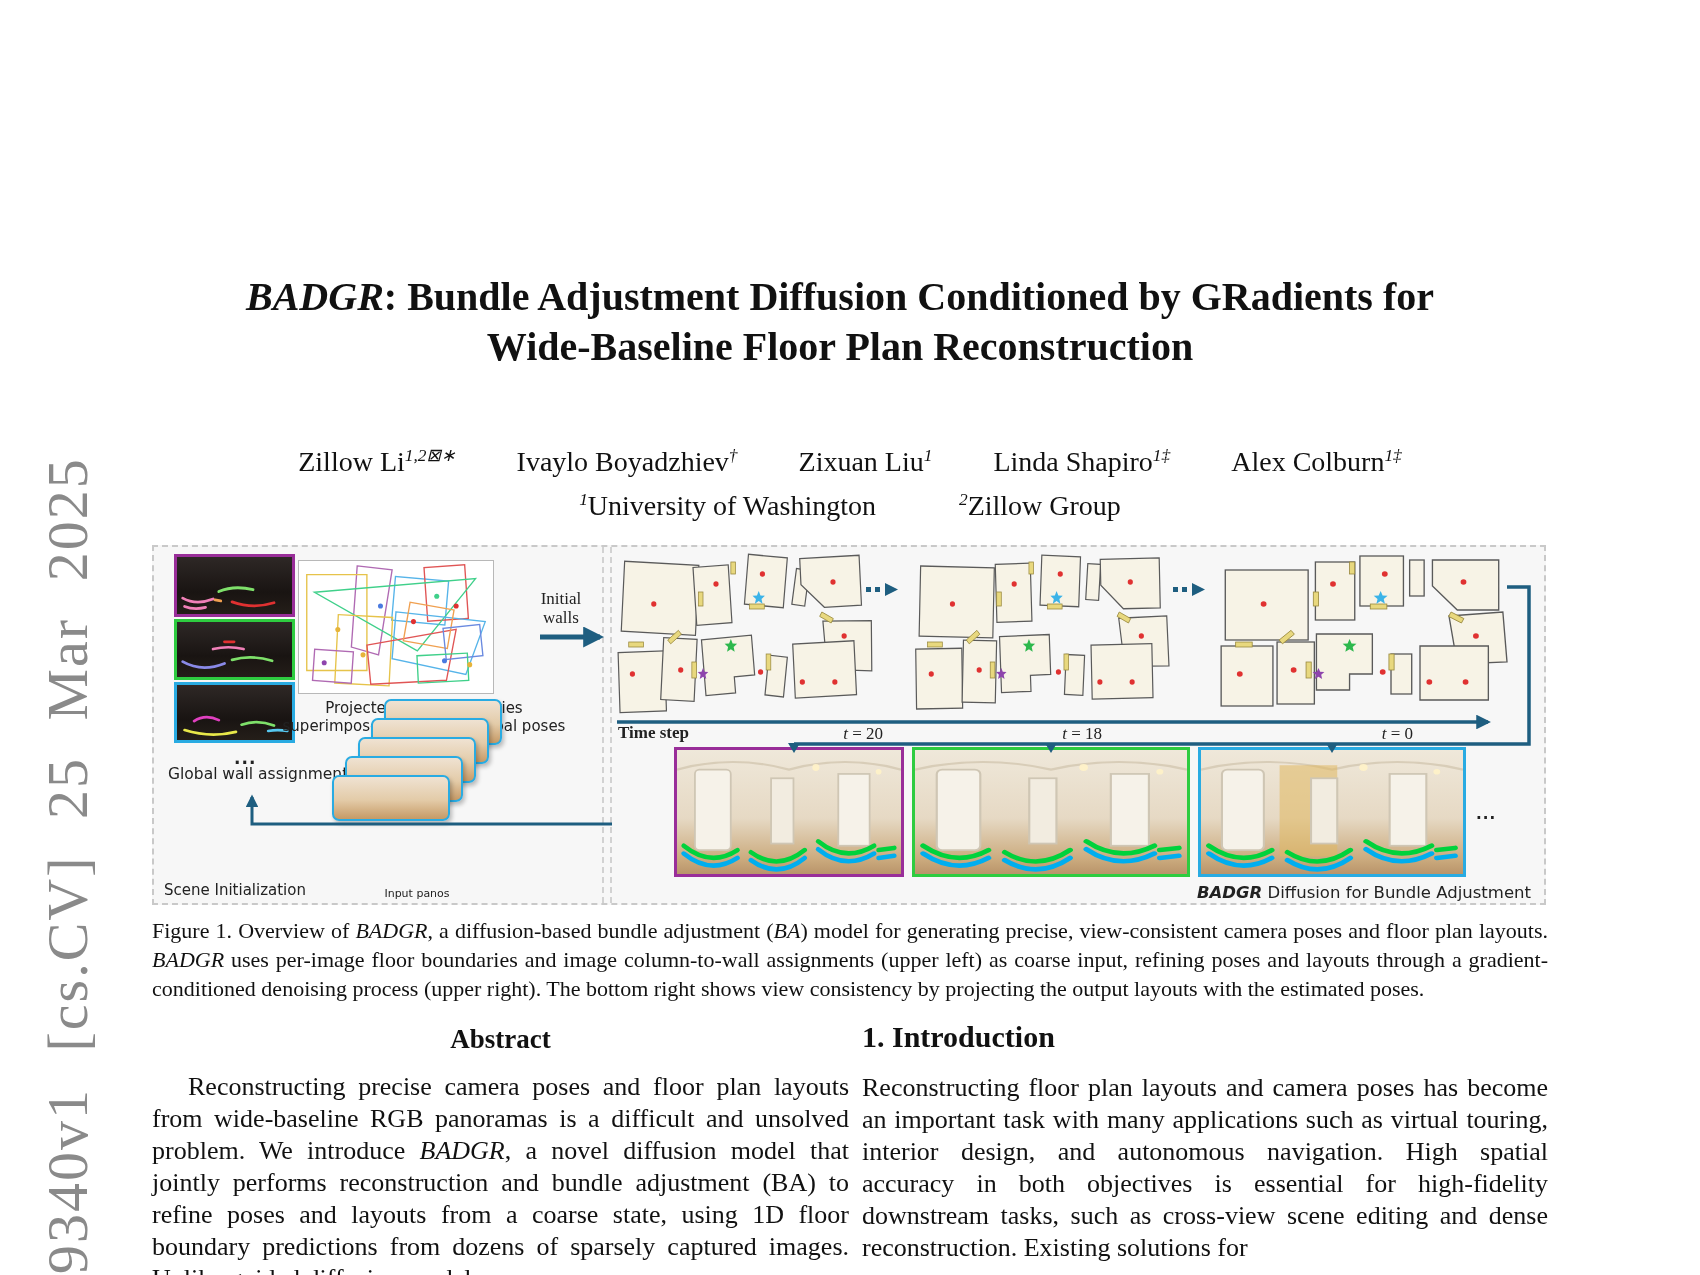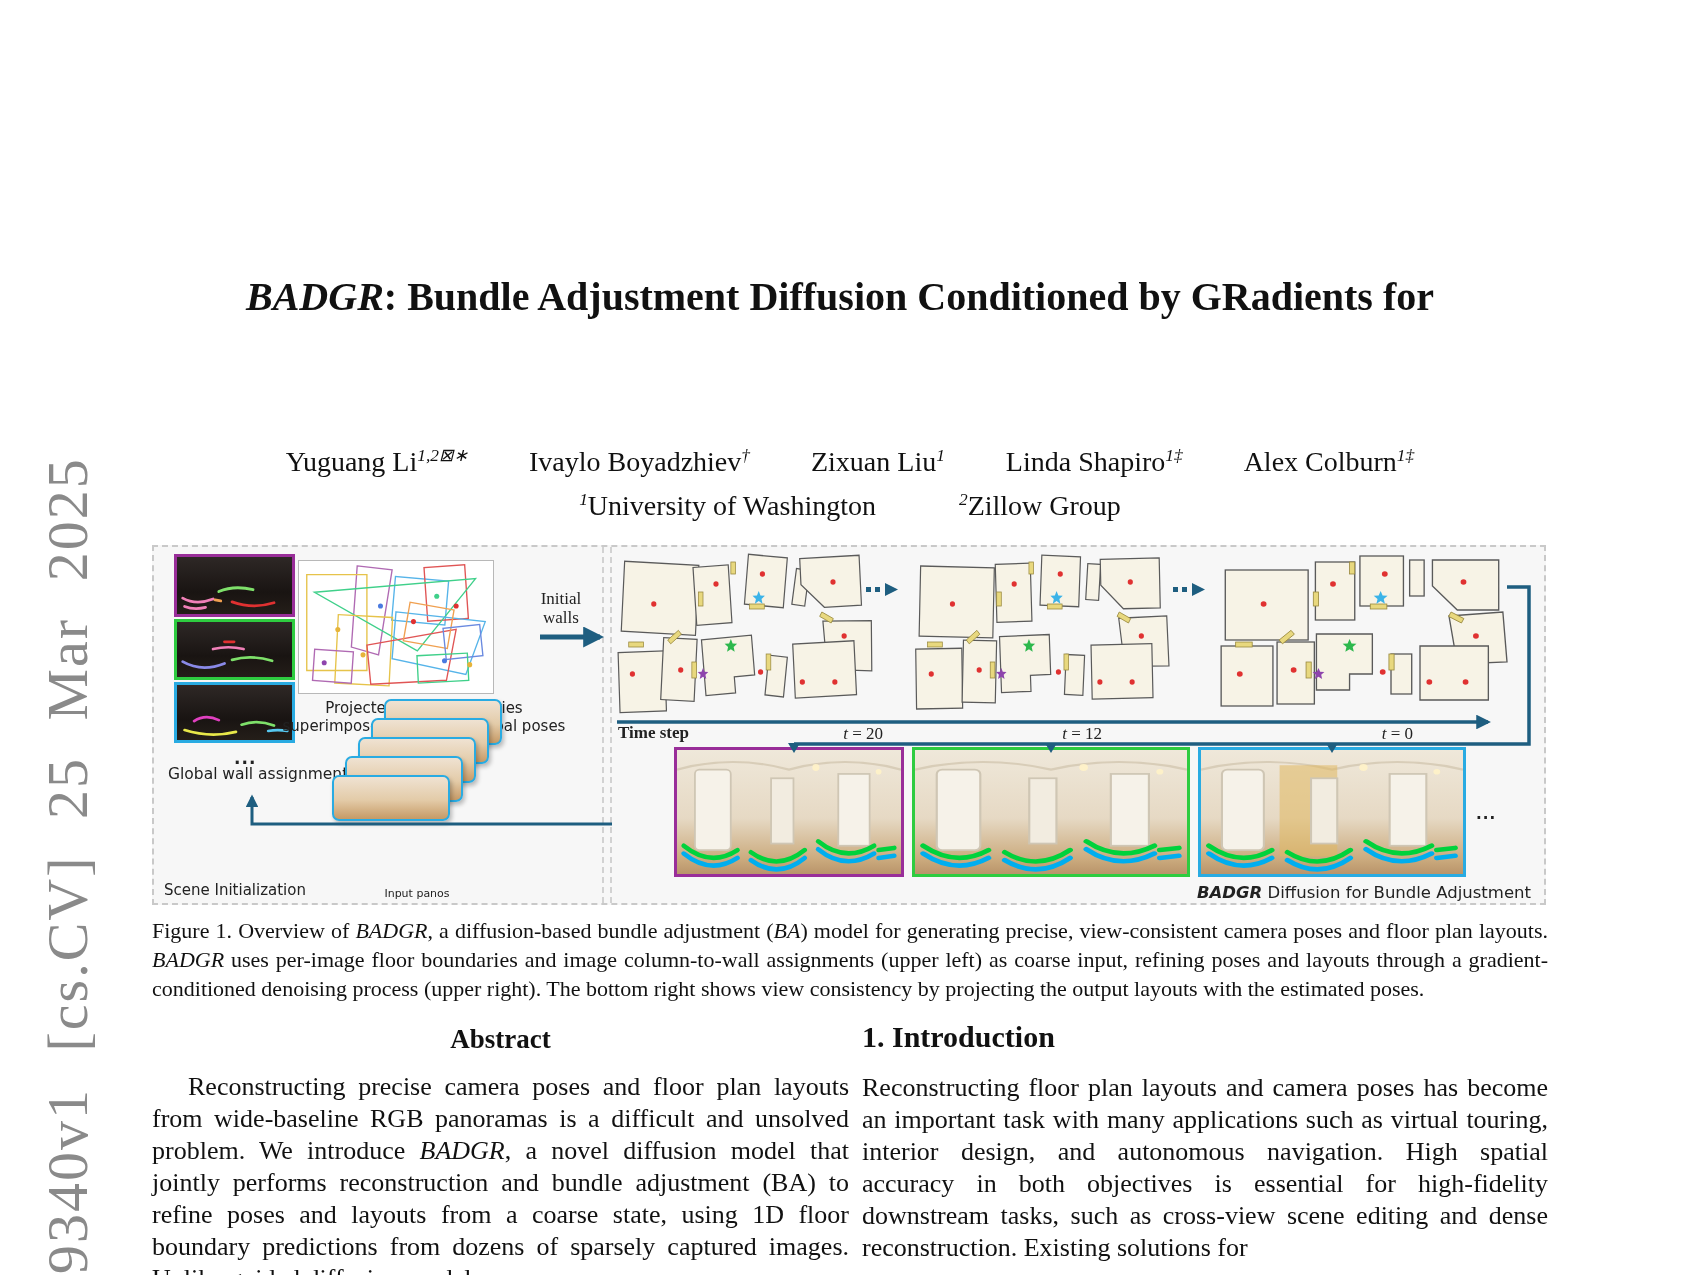--- a/index.html
+++ b/index.html
@@ -86,24 +86,25 @@
   .indent { text-indent:36px; }
   .body-par .it { font-style:italic; }
 </style>
 </head>
 <body>
 
 <div class="arxiv-vert">19340v1 [cs.CV] 25 Mar 2025</div>
 
 <div class="title-block">
   <div><span class="it">BADGR</span><span>: Bundle Adjustment Diffusion Conditioned by GRadients for</span></div>
+  <div>Wide-Baseline Floor Plan Reconstruction</div>
 </div>
 
 <div class="authors-row">
-  <span class="author"><span>Yuguang Li</span><sup>1,2⊠∗</sup></span>
+  <span class="author"><span>Zillow Li</span><sup>1,2⊠∗</sup></span>
   <span class="author"><span>Ivaylo Boyadzhiev</span><sup>†</sup></span>
   <span class="author"><span>Zixuan Liu</span><sup>1</sup></span>
   <span class="author"><span>Linda Shapiro</span><sup>1‡</sup></span>
   <span class="author"><span>Alex Colburn</span><sup>1‡</sup></span>
 </div>
 
 <div class="affil-row">
   <span class="affil"><sup>1</sup><span>University of Washington</span></span>
   <span class="affil"><sup>2</sup><span>Zillow Group</span></span>
 </div>
@@ -293,21 +294,21 @@
         <circle cx="205" cy="128" r="2.8" fill="#e03131"></circle>
         <circle cx="240" cy="128" r="2.8" fill="#e03131"></circle>
         <polygon points="158.0,37.0 159.9,41.5 164.7,41.8 161.0,45.0 162.1,49.7 158.0,47.1 153.9,49.7 155.0,45.0 151.3,41.8 156.1,41.5" fill="#3bb3e8"></polygon>
         <polygon points="128.0,85.0 129.9,89.5 134.7,89.8 131.0,93.0 132.1,97.7 128.0,95.2 123.9,97.7 125.0,93.0 121.3,89.8 126.1,89.5" fill="#2db84d"></polygon>
         <polygon points="98.0,114.0 99.6,117.8 103.7,118.1 100.6,120.8 101.5,124.9 98.0,122.7 94.5,124.9 95.4,120.8 92.3,118.1 96.4,117.8" fill="#8e44ad"></polygon>
       </svg>
     </div>
 
   <div class="fig-abs fig-label serif-lbl lbl-timestep">Time step</div>
   <div class="fig-abs fig-label serif-lbl t-label" style="left:639px;"><span class="tvar">t</span><span> = 20</span></div>
-  <div class="fig-abs fig-label serif-lbl t-label" style="left:858px;"><span class="tvar">t</span><span> = 12</span></div>
+  <div class="fig-abs fig-label serif-lbl t-label" style="left:858px;"><span class="tvar">t</span><span> = 18</span></div>
   <div class="fig-abs fig-label serif-lbl t-label" style="left:1169px;"><span class="tvar">t</span><span> = 0</span></div>
 
   <div class="out-pano op-b1" style="left:520px;width:230px;">
       <svg id="op1" viewBox="0 0 100 57" preserveAspectRatio="none">
         <path d="M0,9 Q25,2 50,9 Q75,2 100,9" stroke="#d8cdb8" stroke-width="1" fill="none"></path>
         <rect x="8" y="9" width="16" height="37" rx="2" fill="#f6f2e9" stroke="#cfc6b4" stroke-width="0.8"></rect>
         <rect x="42" y="13" width="10" height="30" fill="#f2ece0" stroke="#cfc6b4" stroke-width="0.8"></rect>
         <rect x="72" y="11" width="14" height="33" fill="#f6f2e9" stroke="#cfc6b4" stroke-width="0.8"></rect>
         <circle cx="62" cy="8" r="1.6" fill="#fff2c8" opacity="0.9"></circle>
         <circle cx="90" cy="10" r="1.3" fill="#fff2c8" opacity="0.9"></circle>

